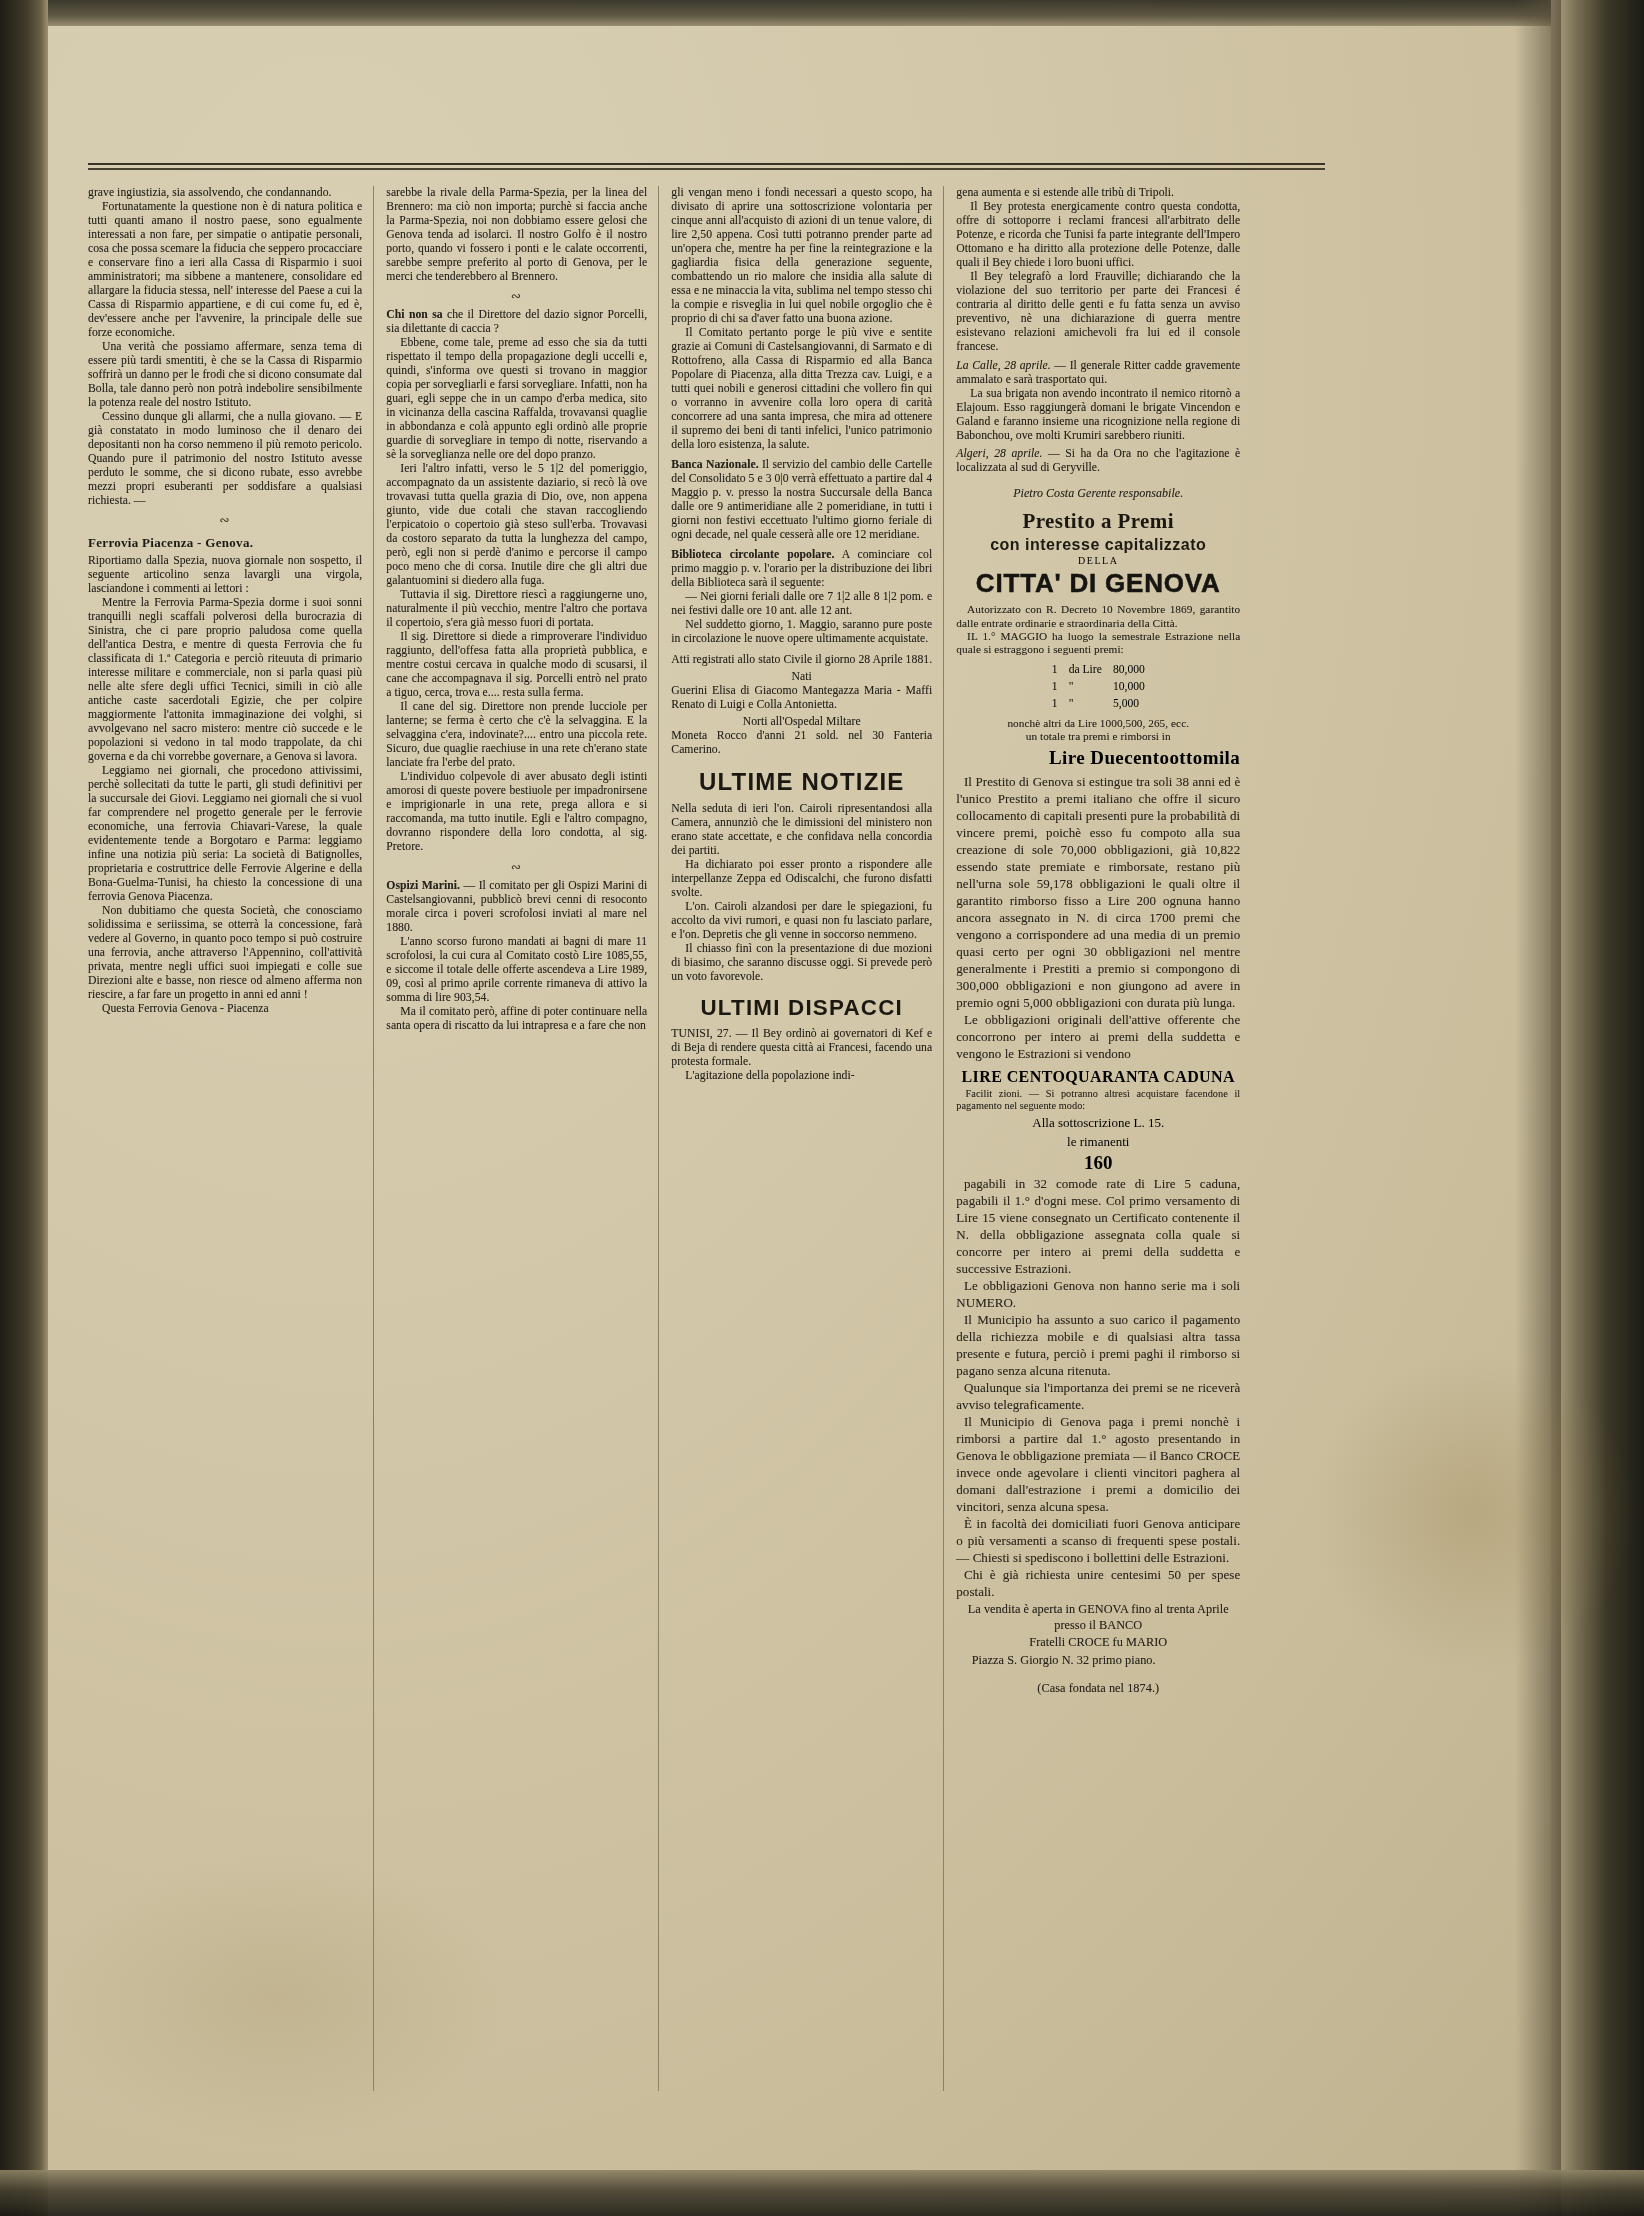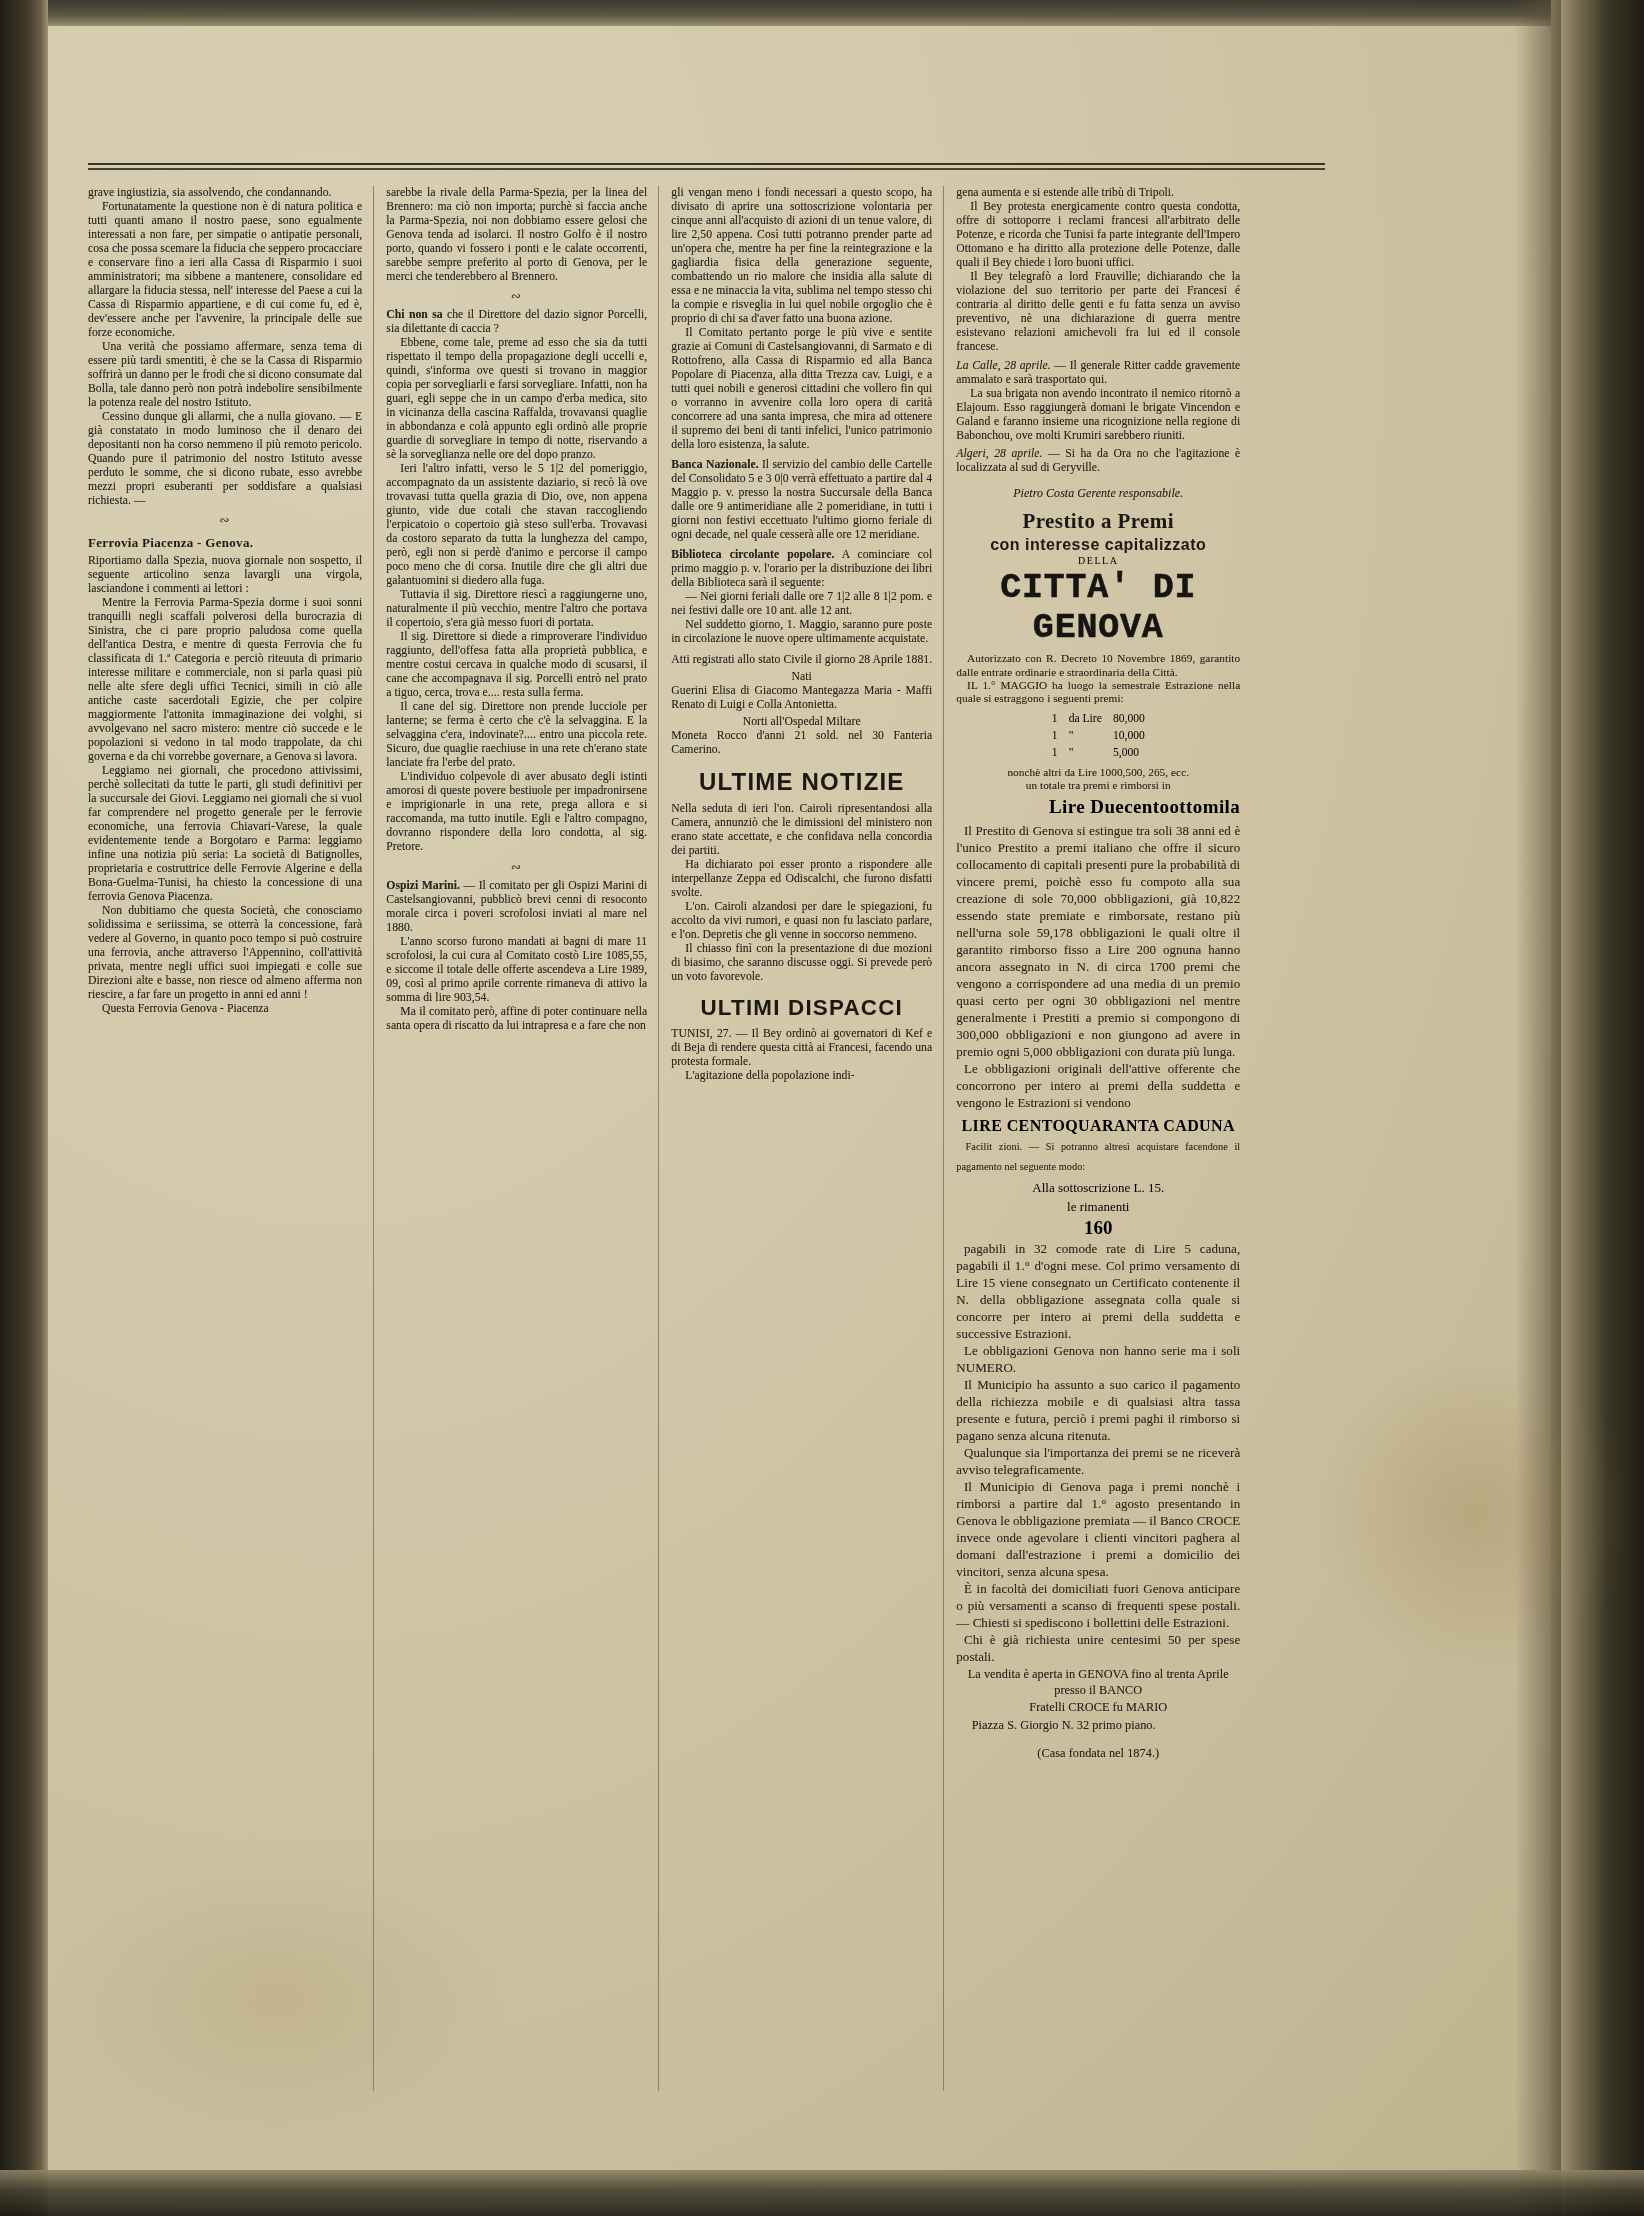--- a/index.html
+++ b/index.html
@@ -165,25 +165,25 @@
     color: #1d1a14;
   }
   .ad-della {
     text-align: center;
     font-size: 10px;
     letter-spacing: 1.5px;
     margin: 0.8px 0 1.5px;
   }
   .ad-city {
     text-align: center;
-    font-size: 35px;
+    font-size: 26px;
     font-weight: bold;
     letter-spacing: 0.8px;
     margin: 1.5px 0 4.6px;
-    font-family: Liberation Mono, monospace;
+    font-family: Liberation Sans, sans-serif;
     color: #171511;
     -webkit-text-stroke: 0.5px #171511;
   }
   .ad-p {
     font-size: 11.3px;
     line-height: 13.4px;
     text-align: justify;
     text-indent: 10.8px;
     margin: 0;
     color: #24201a;
@@ -214,21 +214,21 @@
   .ad-caduna {
     text-align: center;
     font-size: 16px;
     font-weight: bold;
     letter-spacing: 0.4px;
     margin: 5.4px 0 2.3px;
     font-family: "Liberation Serif", serif;
   }
   .ad-mid {
     font-size: 10.3px;
-    line-height: 20px;
+    line-height: 12px;
     text-align: justify;
     text-indent: 9.3px;
     margin: 0;
     color: #27221b;
   }
   .ad-line {
     text-align: center;
     font-size: 13px;
     margin: 3.1px 0 1.5px;
   }

